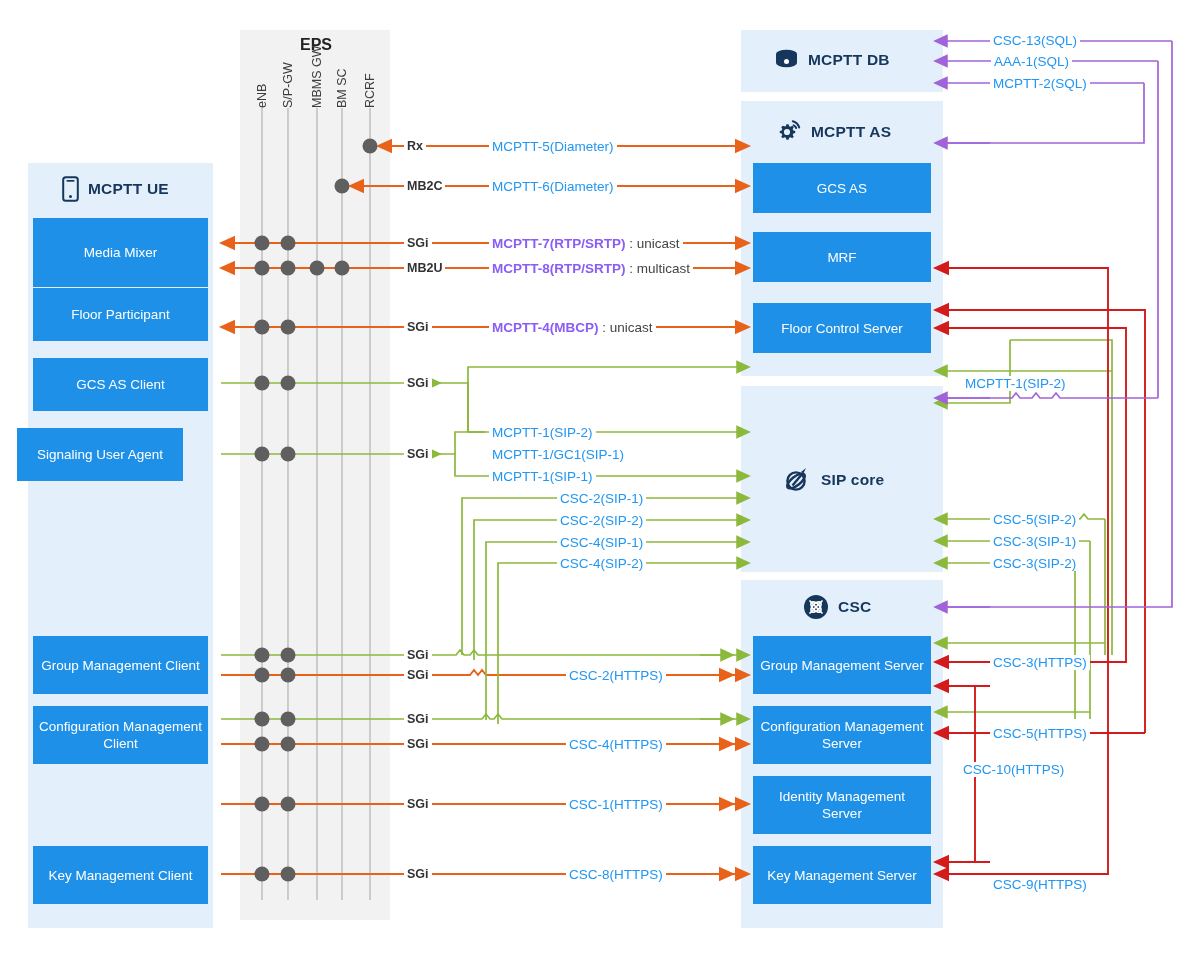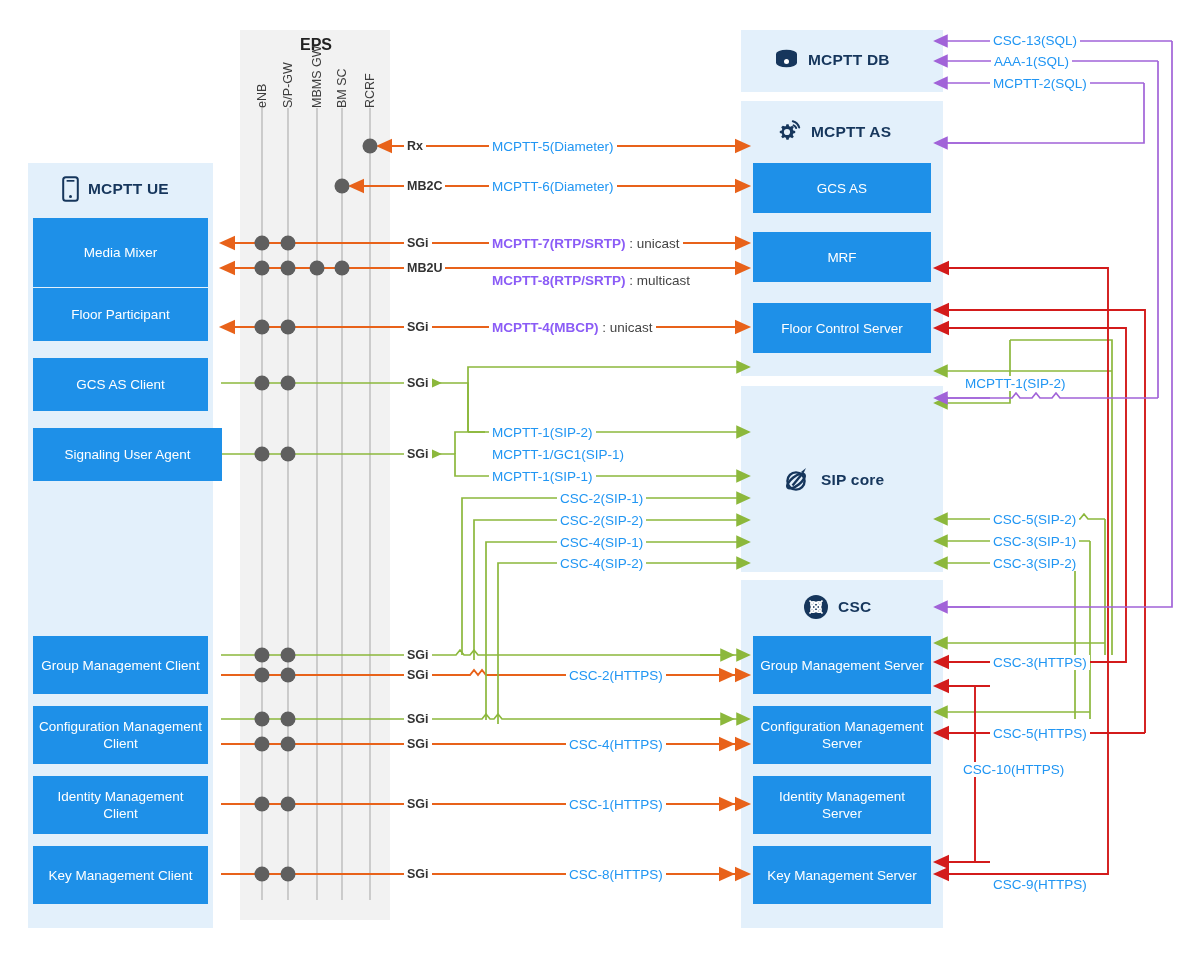--- a/index.html
+++ b/index.html
@@ -240,31 +240,28 @@
 
   <div class="bluebox" style="left:33px;top:218px;width:175px;height:69px;">
     <span>Media Mixer</span>
     </div>
   <div class="bluebox" style="left:33px;top:288px;width:175px;height:53px;">
     <span>Floor Participant</span>
     </div>
   <div class="bluebox" style="left:33px;top:358px;width:175px;height:53px;">
     <span>GCS AS Client</span>
     </div>
-  <div class="bluebox" style="left:33px;top:428px;width:189px;height:53px;">
+  <div class="bluebox" style="left:17px;top:428px;width:166px;height:53px;">
     <span>Signaling User Agent</span>
     </div>
   <div class="bluebox" style="left:33px;top:636px;width:175px;height:58px;">
     <span>Group Management Client</span>
     </div>
   <div class="bluebox" style="left:33px;top:706px;width:175px;height:58px;">
     <span>Configuration Management Client</span>
-    </div>
-  <div class="bluebox" style="left:33px;top:776px;width:175px;height:58px;">
-    <span>Identity Management Client</span>
     </div>
   <div class="bluebox" style="left:33px;top:846px;width:175px;height:58px;">
     <span>Key Management Client</span>
     </div>
 
   <div class="eps-title" style="left:300px;top:36px;">EPS</div>
   <div class="eps-col" style="left:255px;top:64px;height:44px;">eNB</div>
   <div class="eps-col" style="left:281px;top:50px;height:58px;">S/P-GW</div>
   <div class="eps-col" style="left:310px;top:38px;height:70px;">MBMS GW</div>
   <div class="eps-col" style="left:335px;top:54px;height:54px;">BM SC</div>
@@ -358,21 +355,21 @@
   <div class="lbl dark" style="left:404px;top:668px;">SGi</div>
   <div class="lbl dark" style="left:404px;top:712px;">SGi</div>
   <div class="lbl dark" style="left:404px;top:737px;">SGi</div>
   <div class="lbl dark" style="left:404px;top:797px;">SGi</div>
   <div class="lbl dark" style="left:404px;top:867px;">SGi</div>
 
   <div class="lbl" style="left:489px;top:139px;">MCPTT-5(Diameter)</div>
   <div class="lbl" style="left:489px;top:179px;">MCPTT-6(Diameter)</div>
 
   <div class="lbl mix" style="left:489px;top:236px;"><b>MCPTT-7(RTP/SRTP)</b><i> : unicast</i></div>
-  <div class="lbl mix" style="left:489px;top:261px;margin-top:12px;"><b>MCPTT-8(RTP/SRTP)</b><i> : multicast</i></div>
+  <div class="lbl mix" style="left:489px;top:261px;"><b>MCPTT-8(RTP/SRTP)</b><i> : multicast</i></div>
   <div class="lbl mix" style="left:489px;top:320px;"><b>MCPTT-4(MBCP)</b><i> : unicast</i></div>
 
   <div class="lbl" style="left:489px;top:425px;">MCPTT-1(SIP-2)</div>
   <div class="lbl" style="left:489px;top:447px;">MCPTT-1/GC1(SIP-1)</div>
   <div class="lbl" style="left:489px;top:469px;">MCPTT-1(SIP-1)</div>
 
   <div class="lbl" style="left:557px;top:491px;">CSC-2(SIP-1)</div>
   <div class="lbl" style="left:557px;top:513px;">CSC-2(SIP-2)</div>
   <div class="lbl" style="left:557px;top:535px;">CSC-4(SIP-1)</div>
   <div class="lbl" style="left:557px;top:556px;">CSC-4(SIP-2)</div>

